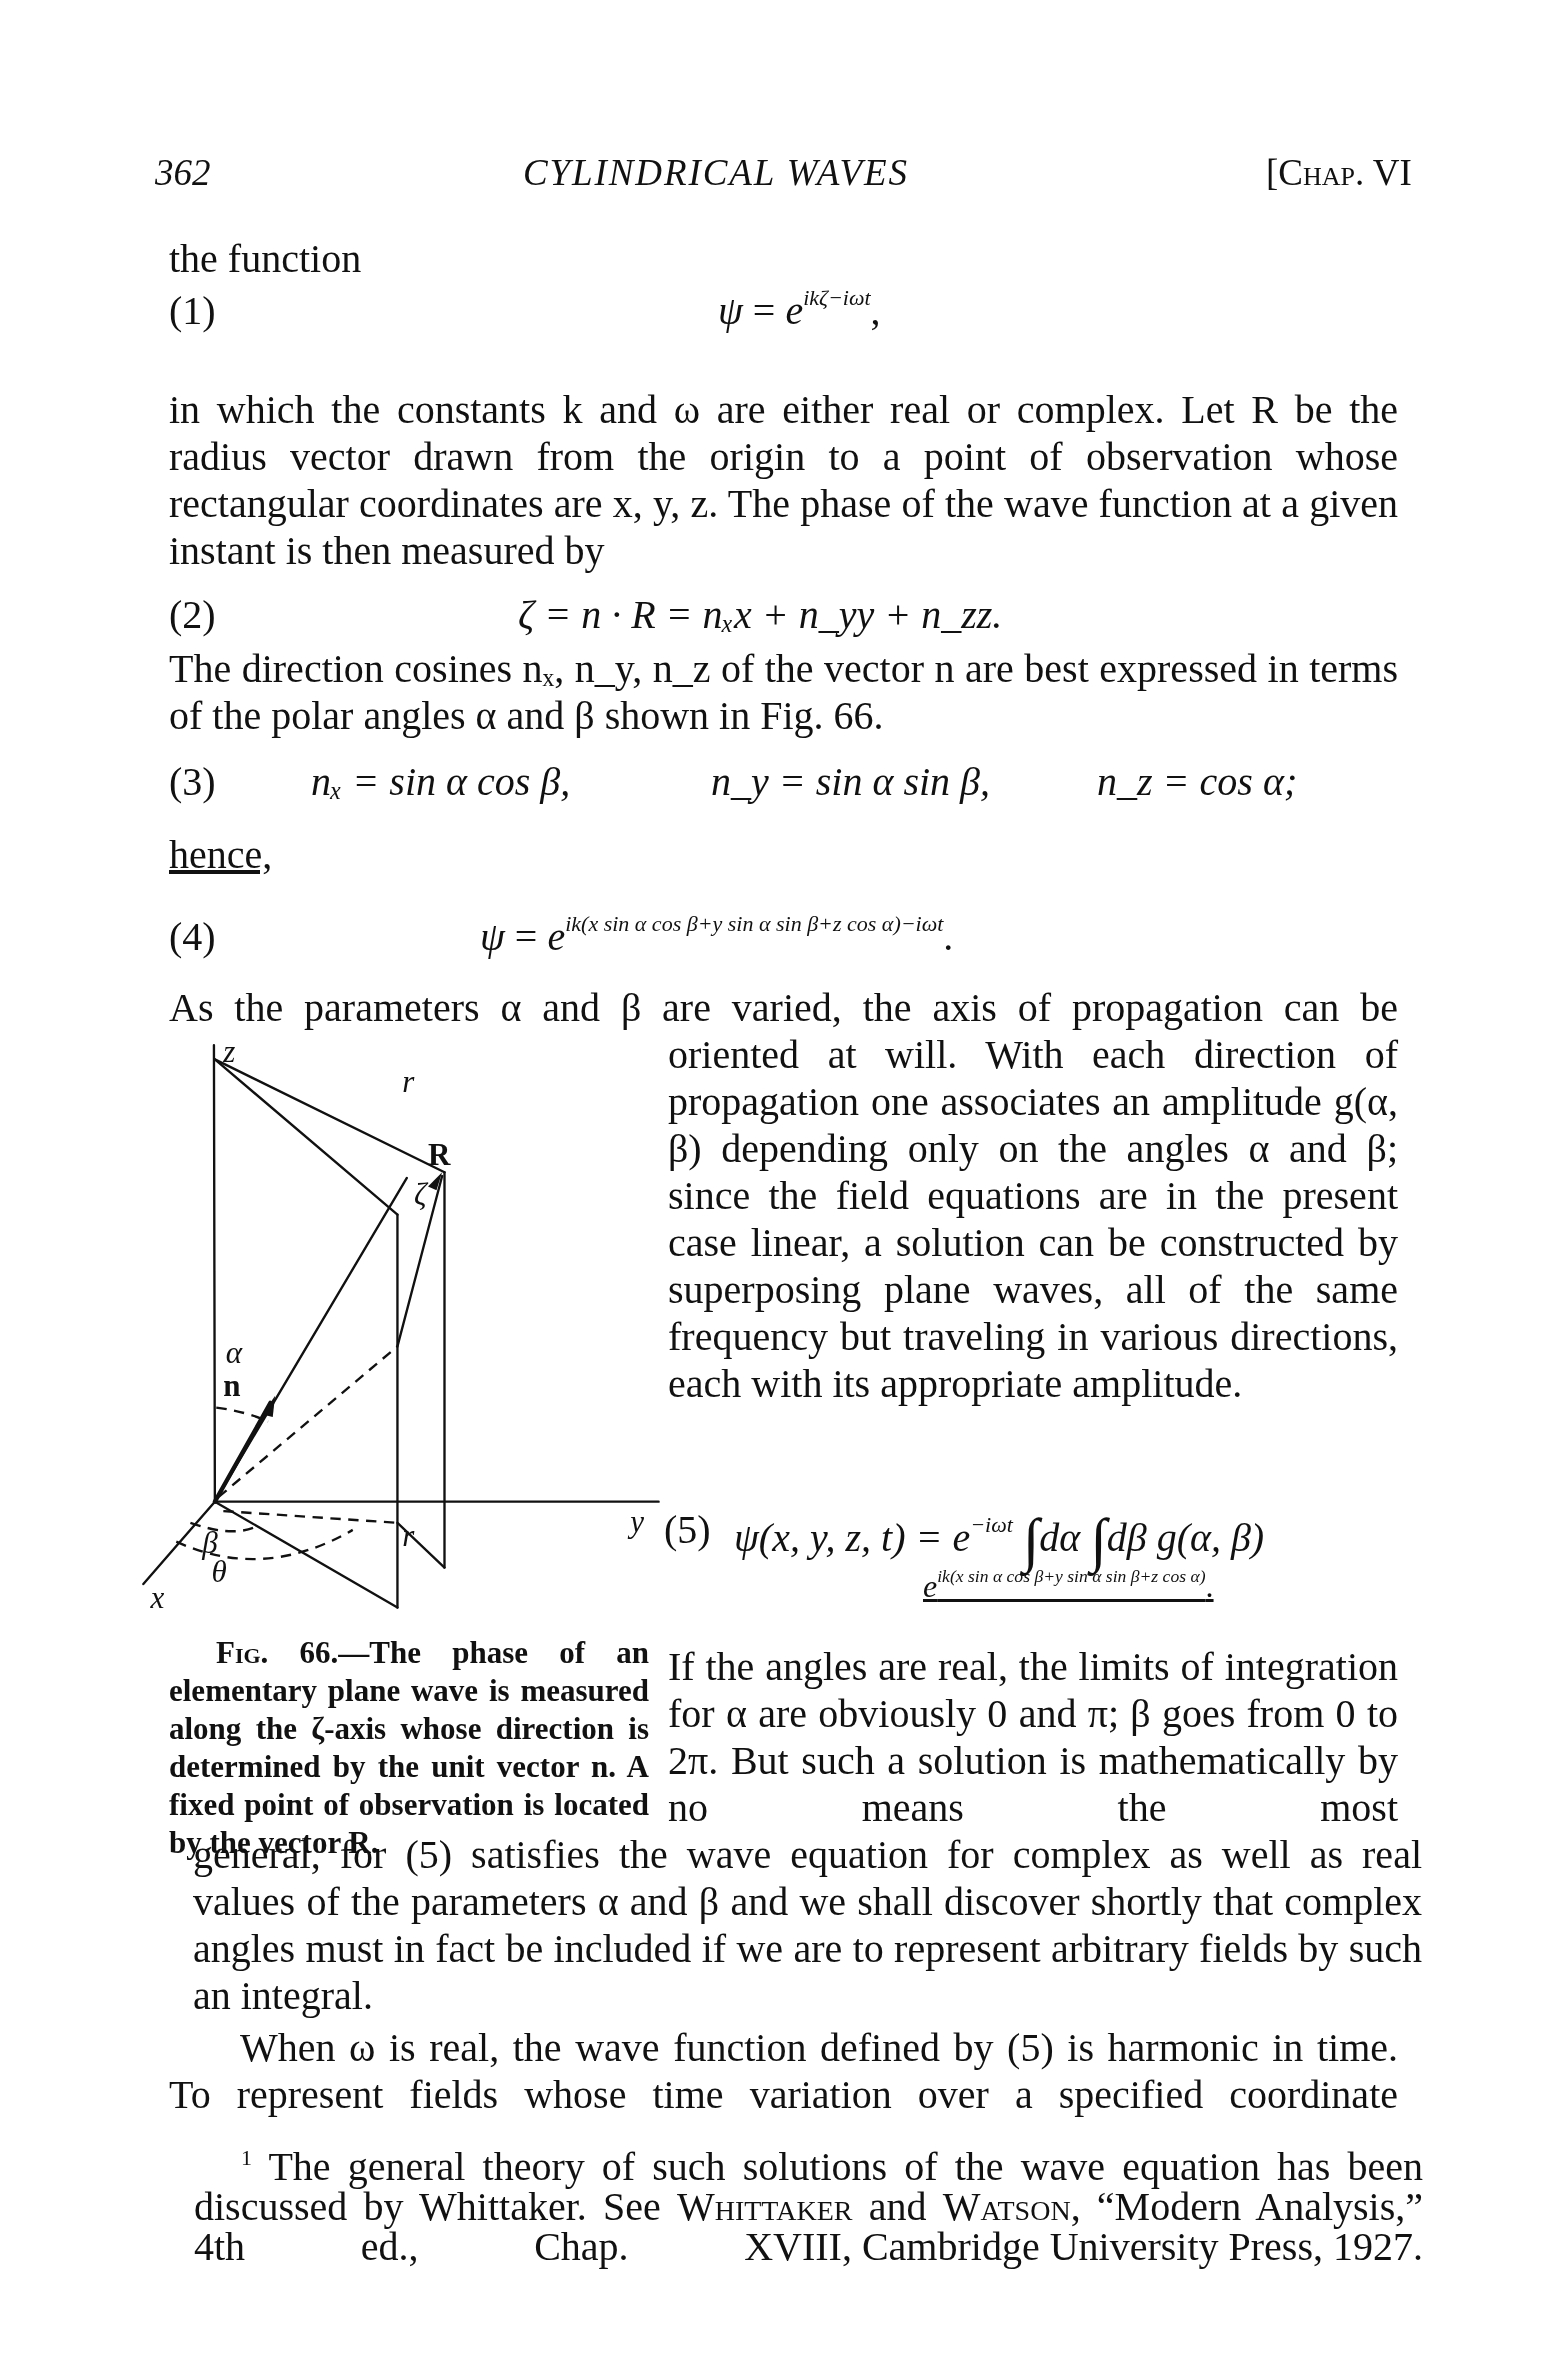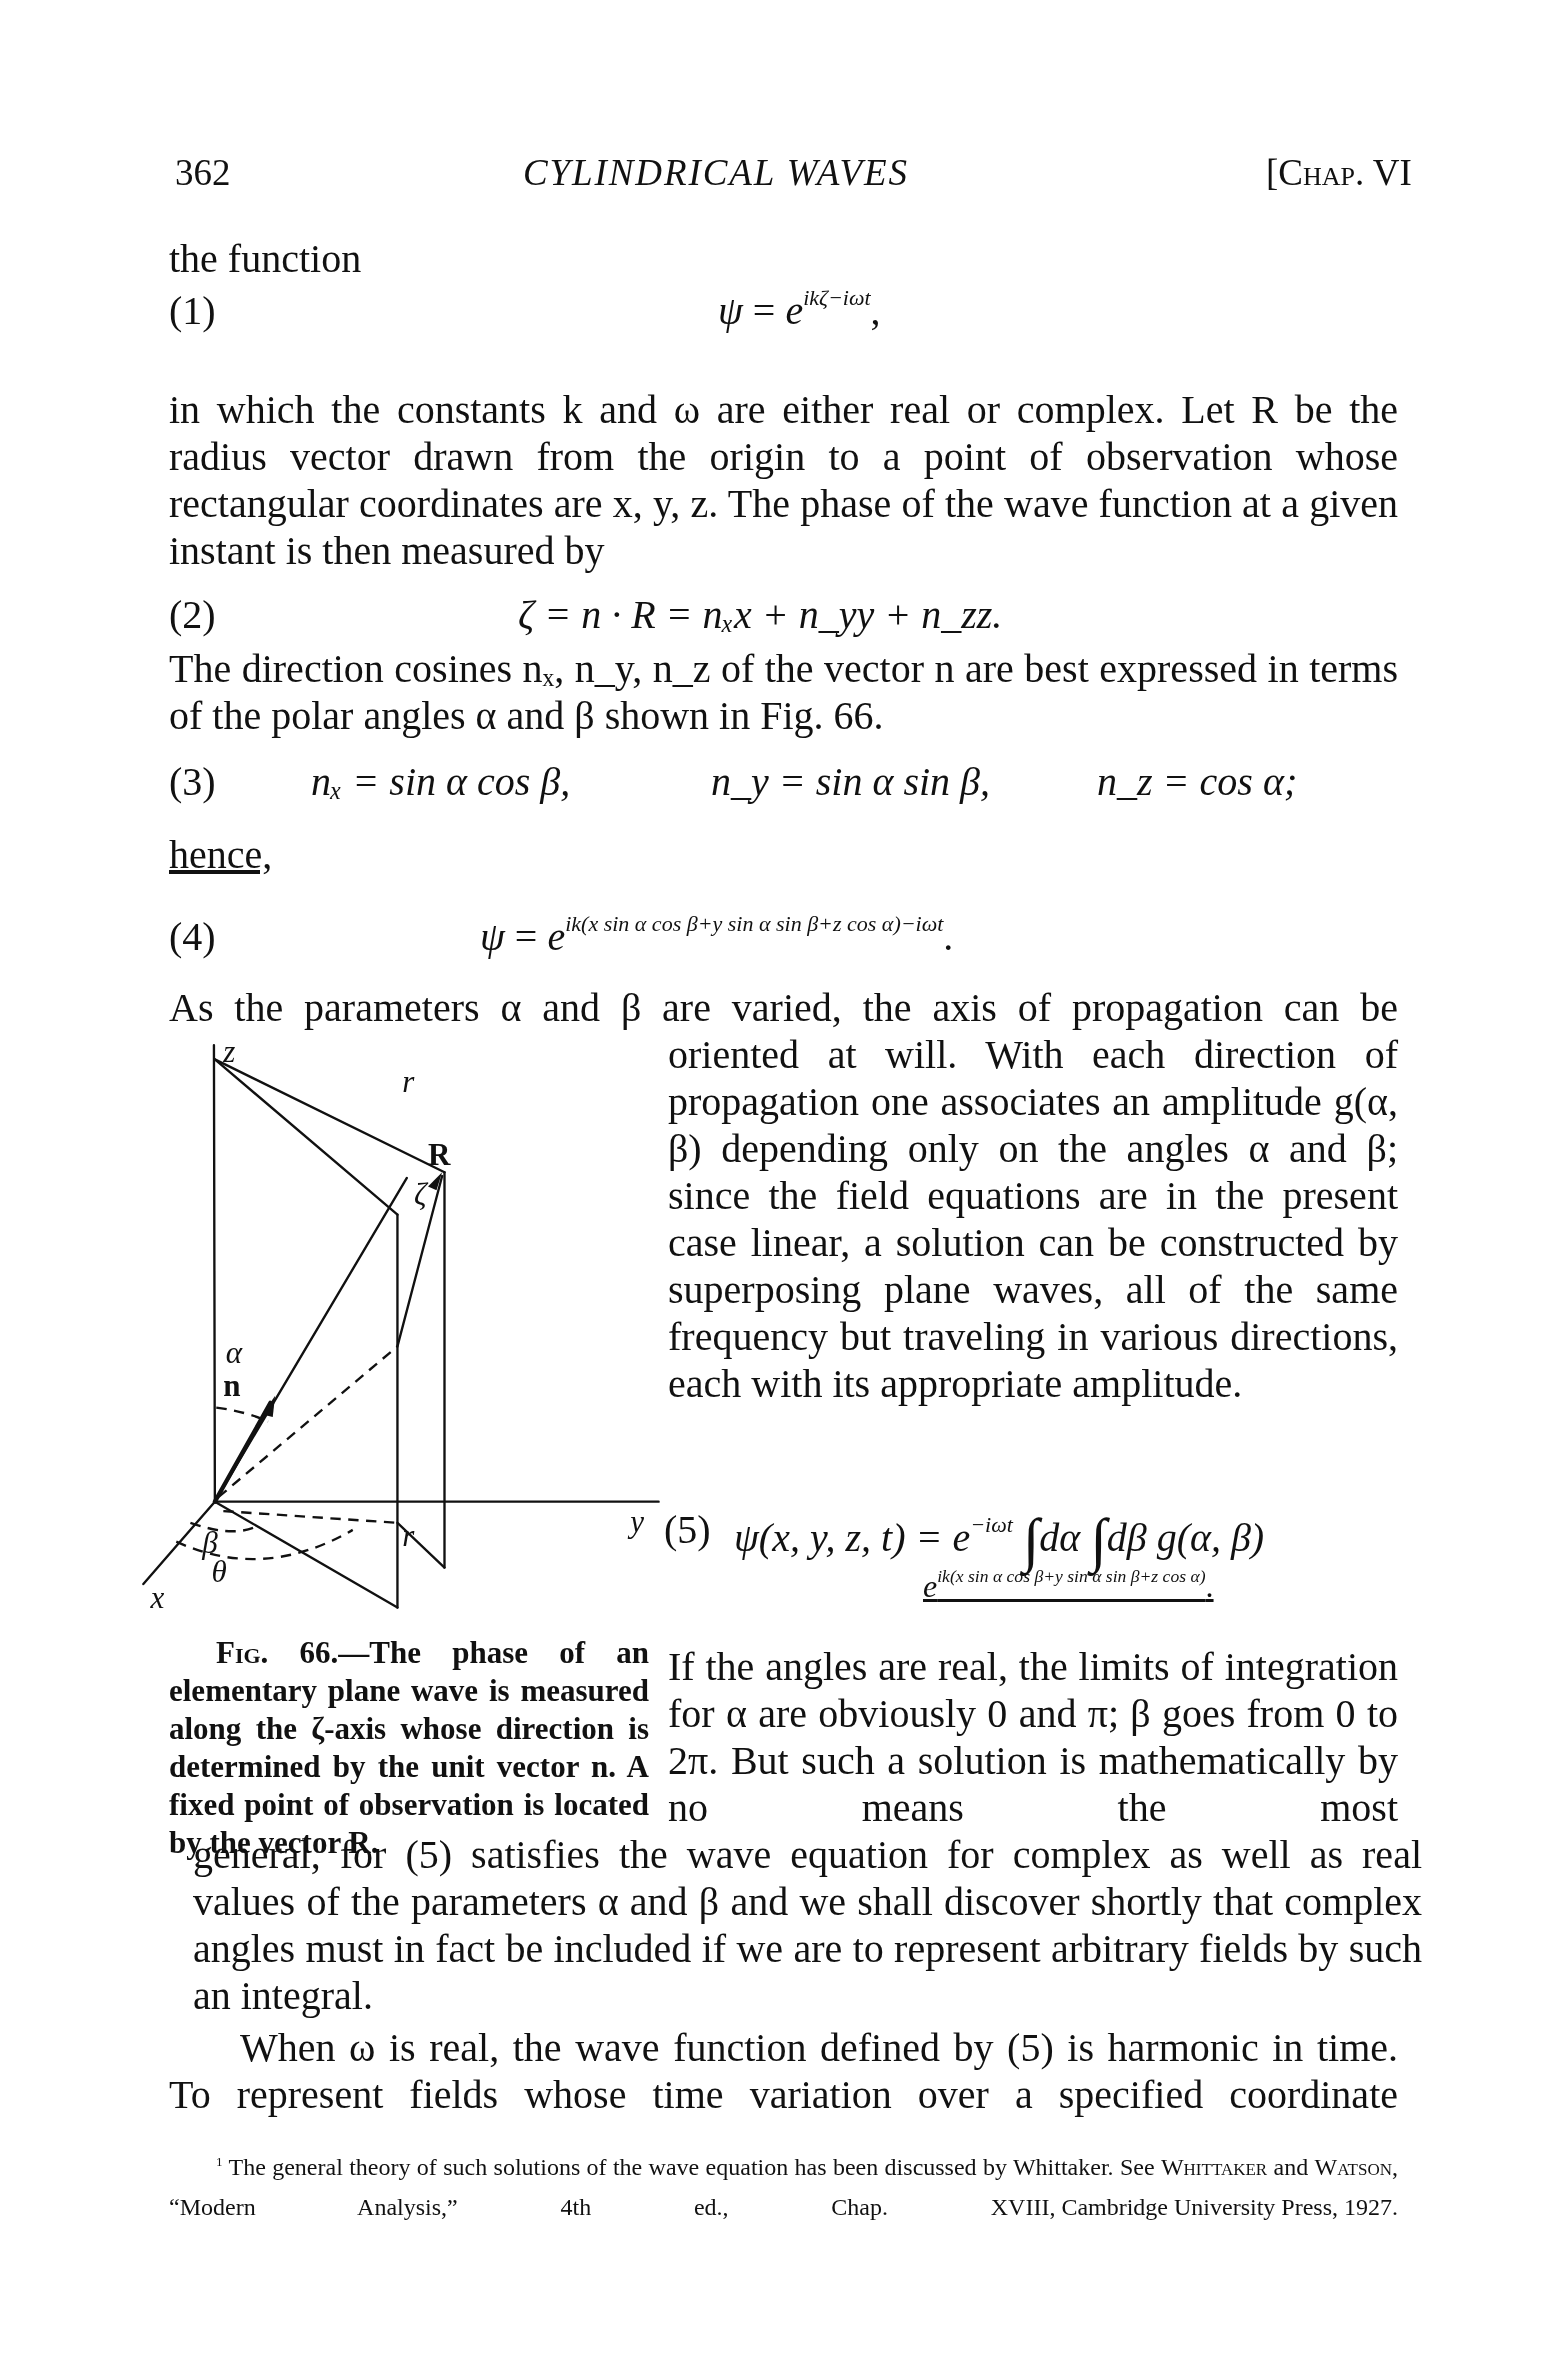--- a/index.html
+++ b/index.html
@@ -8,30 +8,30 @@
   .abs { position:absolute; }
   .hdr { font-size:37px; top:151px; }
   .body-text { font-size:40px; line-height:47px; }
   .justify { text-align:justify; text-align-last:justify; }
   .last { text-align-last:left; }
   .eqnum { font-size:40px; }
   .eq { font-size:40px; font-style:italic; white-space:nowrap; }
   .eq .up { font-style:normal; }
   .eq sup { font-size:55%; vertical-align:0.85em; line-height:0; }
   .caption { font-size:31px; line-height:38px;font-weight:bold; }
-  .foot { font-size:24px; line-height:40px; }
+  .foot { font-size:40px; line-height:40px;margin-left:25px; }
   .sc { font-variant:small-caps; }
   .fnmark { font-size:55%; vertical-align:0.7em; line-height:0; }
   .figure svg { display:block; }
   .intsign { font-size:150%; font-style:normal; vertical-align:-0.15em; }
 </style>
 </head>
 <body>
 
-<div class="abs hdr" style="left:175px;">362</div>
+<div class="abs hdr" style="left:155px;font-style:italic;">362</div>
 <div class="abs hdr" style="left:523px;font-style:italic;letter-spacing:1.9px;">CYLINDRICAL WAVES</div>
 <div class="abs hdr sc" style="left:1266px;">[Chap. VI</div>
 
 <div class="abs body-text" style="left:169px;top:235px;">the function</div>
 
 <div class="abs eqnum" style="left:169px;top:287px;">(1)</div>
 <div class="abs eq" style="left:718px;top:287px;">
   <span>ψ</span>
   <span class="up"> = </span>
   <span>e</span><sup>ikζ−iωt</sup><span class="up">,</span>

